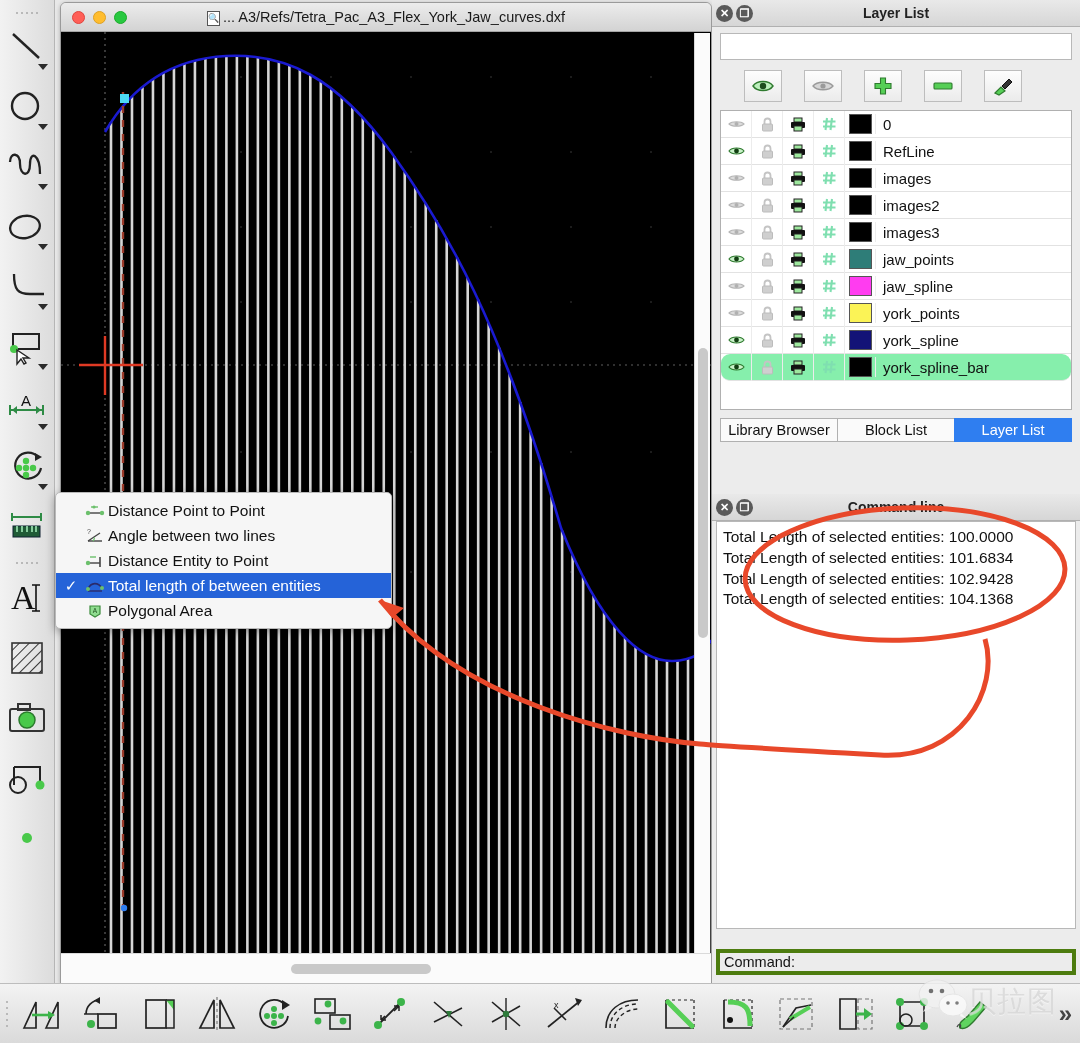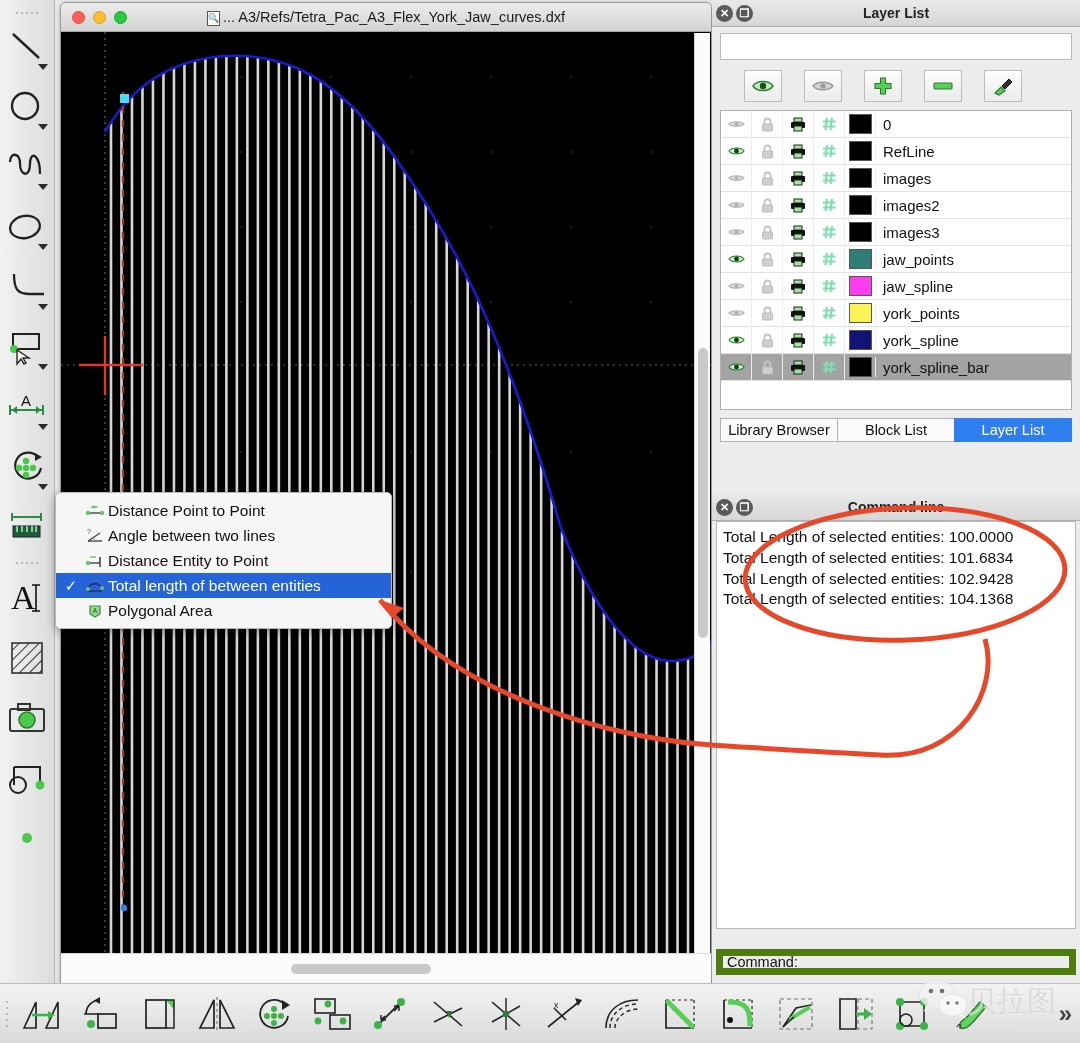--- a/index.html
+++ b/index.html
@@ -168,21 +168,21 @@
     width: 352px; height: 300px;
     background: #fff; border: 1px solid #b0b0b0;
     overflow: hidden;
   }
   .layer-row {
     height: 27px;
     display: flex; align-items: center;
     border-bottom: 1px solid #e2e2e2;
     font-size: 15px; color: #111;
   }
-  .layer-row.selected { background: #a3a3a3; }
+  .layer-row.selected { background: #86efac; border-radius: 9px; }
   .lr-cell {
     width: 31px; height: 27px;
     display: flex; align-items: center; justify-content: center;
     border-right: 1px solid #ececec;
   }
   .lr-color { width: 31px; display: flex; align-items: center; justify-content: center; border-right: 1px solid #ececec; }
   .lr-color i { width: 23px; height: 20px; display: block; border: 1px solid #555; }
   .lr-name { padding-left: 7px; }
 
   
@@ -203,21 +203,21 @@
   #cmd-output {
     margin: 0 4px; width: 360px; height: 408px;
     background: #fff; border: 1px solid #b8b8b8;
     padding: 5px 6px 0 6px;
     overflow: hidden;
   }
   .cmd-line { font-size: 15.5px; color: #111; line-height: 20.8px; white-space: nowrap; }
   #cmd-input {
     position: absolute; bottom: 8px; left: 4px;
     width: 360px; height: 26px;
-    background: #ececec; border: 7px solid #4d7c0f;
+    background: #ececec; border: 4px solid #4d7c0f;
     display: flex; align-items: center; padding-left: 4px;
     font-size: 14.5px; color: #111;
   }
 
   
   #bottom-toolbar {
     position: absolute; left: 0; bottom: 0;
     width: 1080px; height: 60px;
     background: linear-gradient(to bottom, #f3f3f3, #dadada);
     border-top: 1px solid #bdbdbd;

